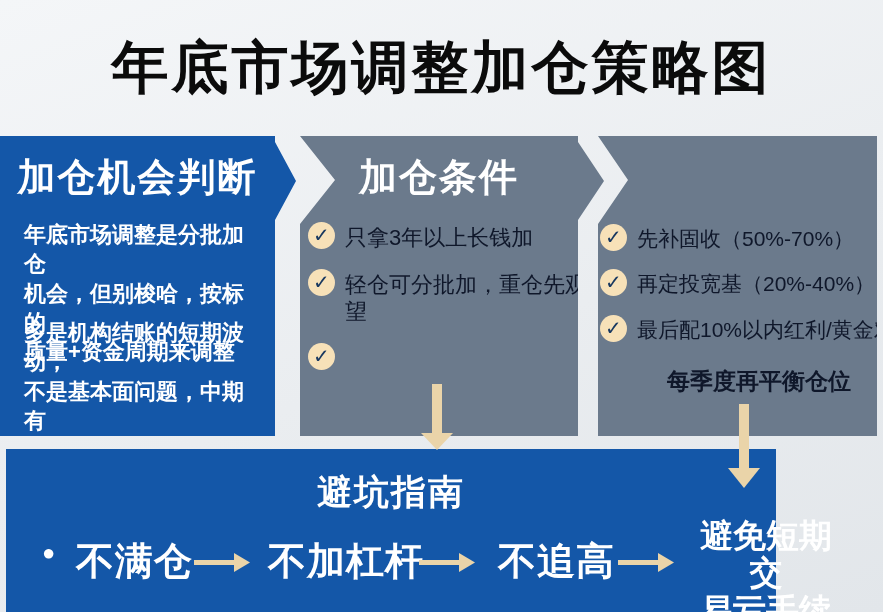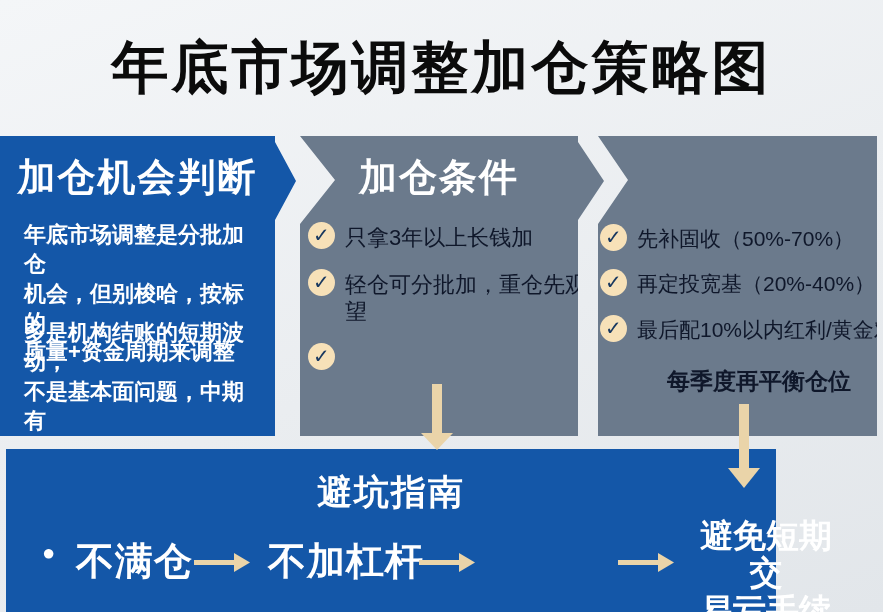--- a/index.html
+++ b/index.html
@@ -163,20 +163,21 @@
       <div class="head"></div>
     </div>
 
     <p class="flow-label flow-2">不加杠杆</p>
 
     <div class="arrow-right arrow-flow-2">
       <div class="shaft"></div>
       <div class="head"></div>
     </div>
 
+    <p class="flow-label flow-3">不追高</p>
 
     <div class="arrow-right arrow-flow-3">
       <div class="shaft"></div>
       <div class="head"></div>
     </div>
 
     <p class="flow-label flow-4">避免短期交
 易亏手续费</p>
   </section>
 

